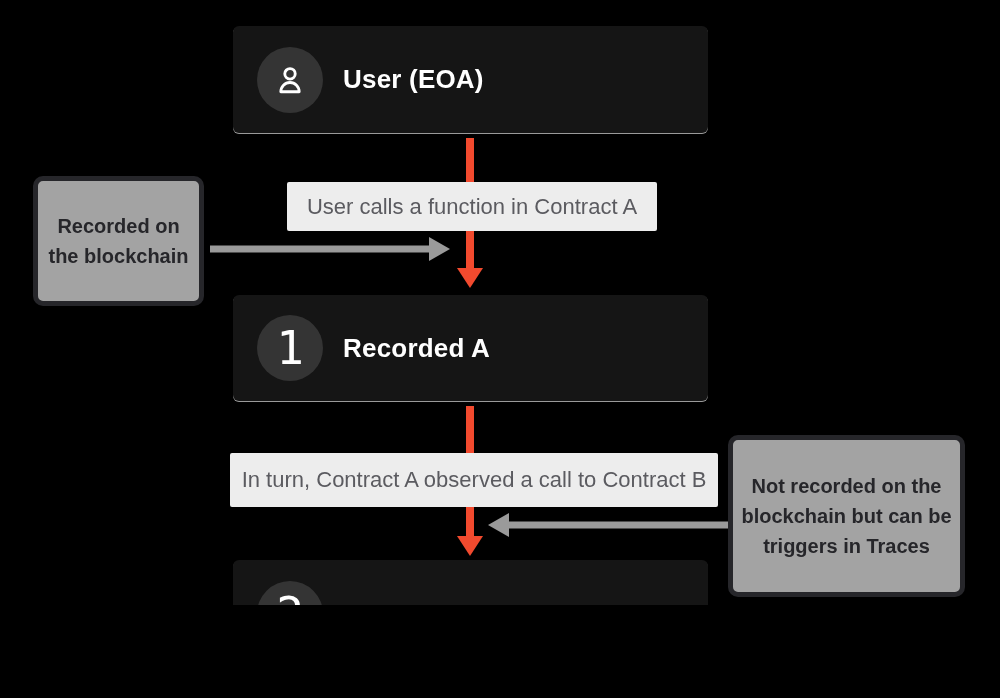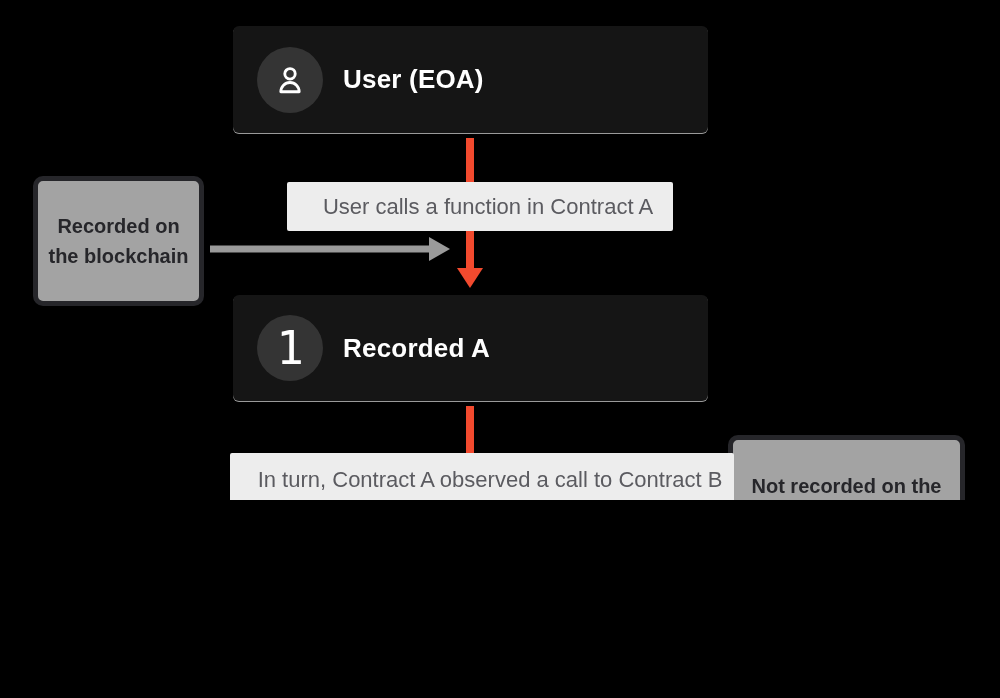--- a/index.html
+++ b/index.html
@@ -1,17 +1,17 @@
 <!DOCTYPE html>
 <html><head>
 <meta charset="utf-8">
 <style>
   html,body{margin:0;padding:0;background:#000;}
   .canvas{
-    position:relative;width:1000px;height:500px;background:#000000;
+    position:relative;width:1000px;height:605px;background:#000000;
     font-family:"Liberation Sans","DejaVu Sans",sans-serif;overflow:hidden;
   }
   
   .node{
     position:absolute;left:233px;width:475px;background:#151515;
     border-radius:6px;display:flex;align-items:center;gap:20px;
     padding-left:24px;box-sizing:border-box;z-index:2;
     box-shadow:0 1px 0 #9a9a9a;
   }
   .node.dim-edge{box-shadow:0 1px 0 #4a4a4a;}
@@ -24,21 +24,21 @@
   }
   .badge-num{
     font-family:"DejaVu Sans Mono",monospace;font-size:46px;color:#fff;
     font-weight:400;line-height:1;
   }
   .node-title{color:#fff;font-size:26px;font-weight:bold;letter-spacing:.2px;}
   
   .flow-label{
     position:absolute;background:#ededed;color:#5b5b60;font-size:22px;
     display:flex;align-items:center;justify-content:center;white-space:nowrap;
-    border-radius:2px;z-index:3;padding-left:16px;
+    border-radius:2px;z-index:3;
   }
   .flow-label-1{left:287px;top:182px;width:370px;height:49px;}
   .flow-label-2{left:230px;top:453px;width:488px;height:54px;}
   
   .note{
     position:absolute;border:5px solid #26262a;border-radius:10px;
     color:#26262a;font-weight:bold;font-size:20px;line-height:1.5;
     display:flex;align-items:center;justify-content:center;text-align:center;
     box-sizing:border-box;padding:4px 8px;z-index:2;background:#a3a3a3;
   }

